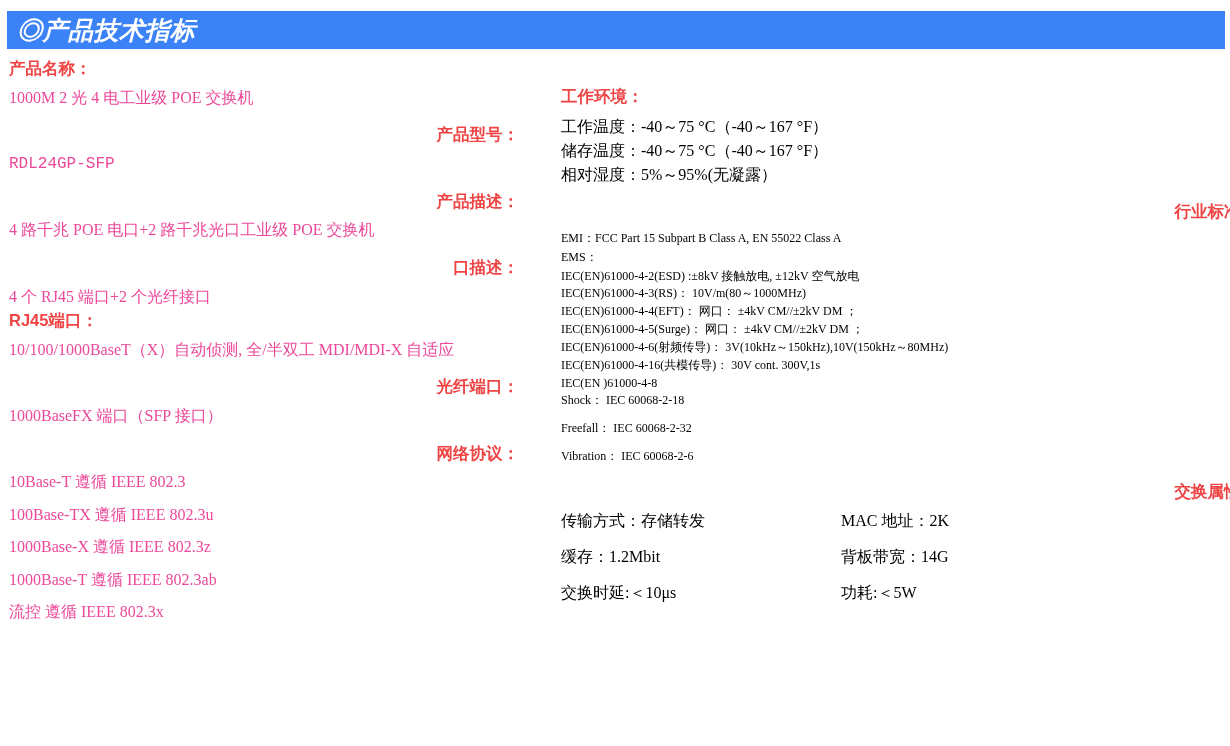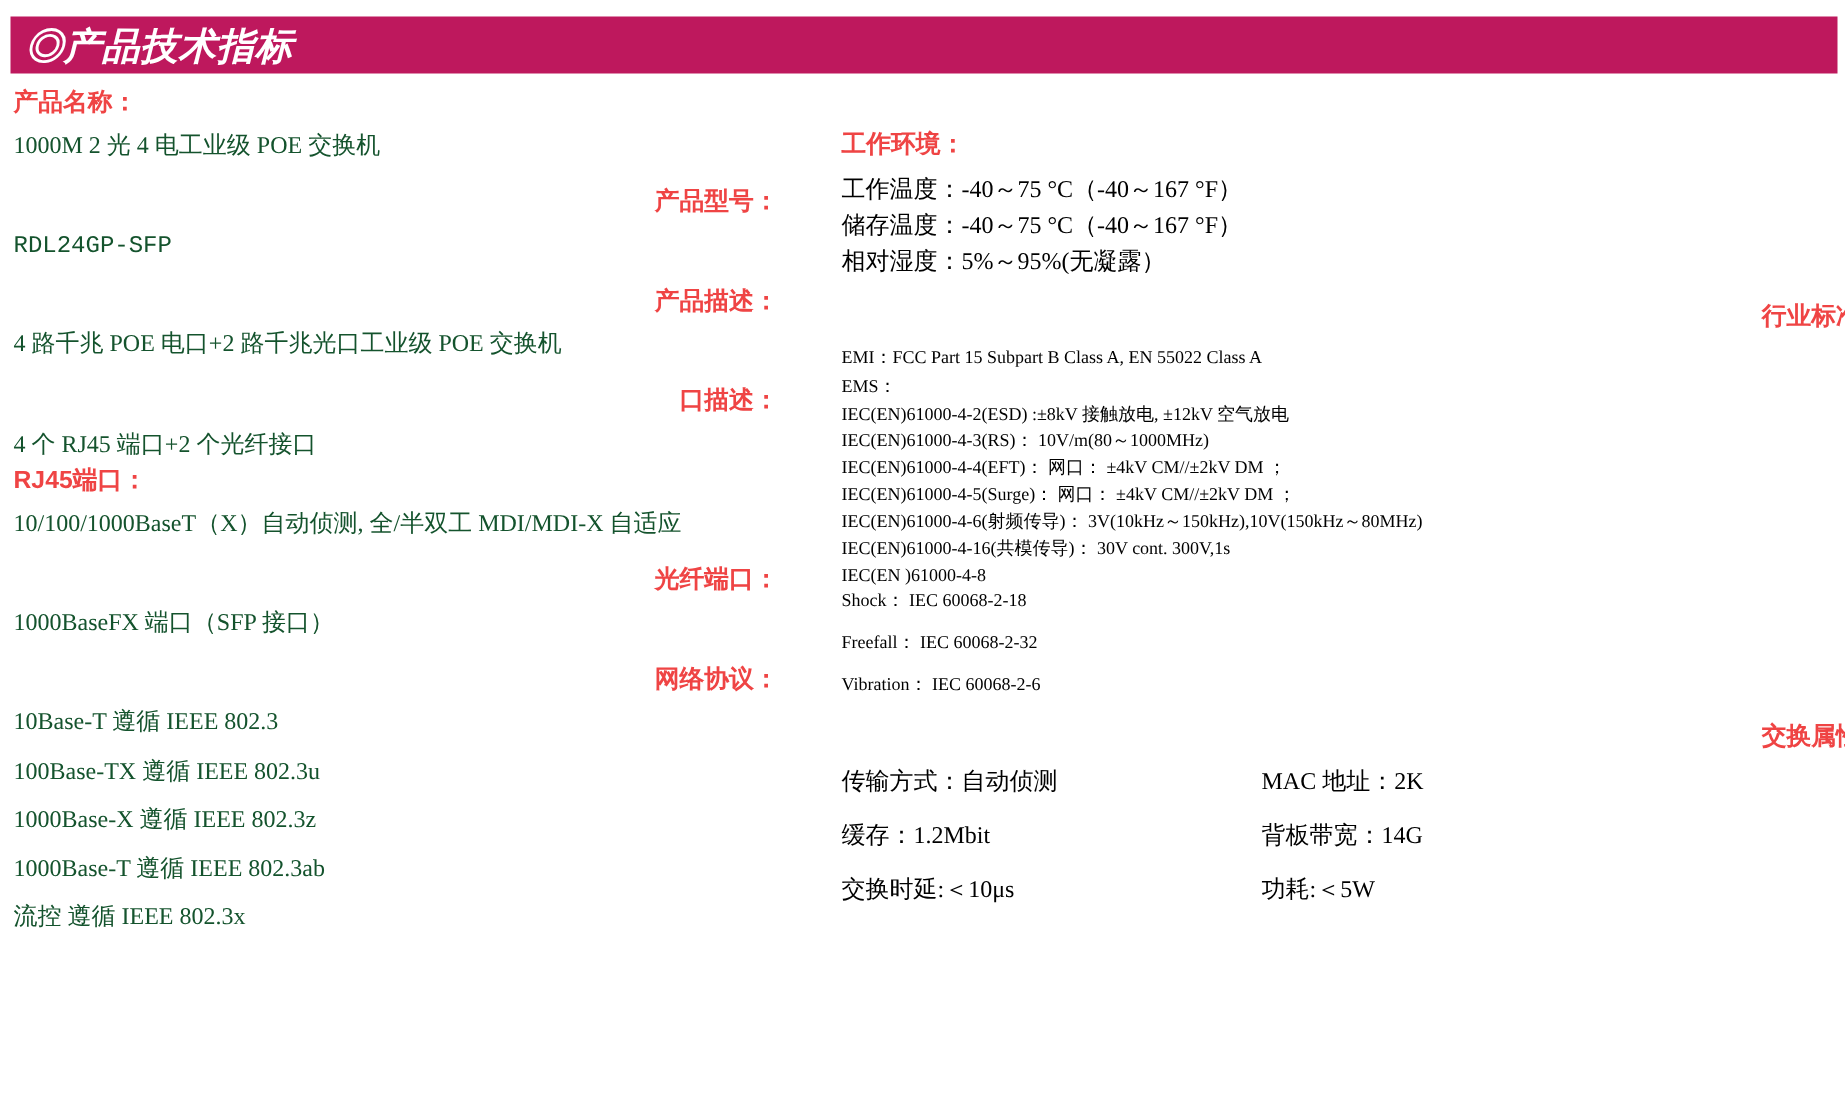--- a/index.html
+++ b/index.html
@@ -21,21 +21,21 @@
     box-sizing: border-box;
     border: 1px solid #ffffff;
   }
   
   .header-bar {
     position: absolute;
     left: 6px;
     top: 10px;
     width: 1218px;
     height: 38px;
-    background: #be185d;
+    background: #3b82f6;
     display: flex;
     align-items: center;
     box-sizing: border-box;
   }
   .header-title {
     color: #ffffff;
     font-size: 25px;
     font-weight: bold;
     font-style: italic;
     letter-spacing: 0.5px;
@@ -67,21 +67,21 @@
     white-space: nowrap;
   }
   .sec-head.spaced {
     margin-top: 17px;
     text-align: right;
   }
   .line {
     font-size: 16px;
     line-height: 1.28;
     margin: 0 0 12px 0;
-    color: #14532d;
+    color: #ec4899;
     white-space: nowrap;
   }
   .line.tight {
     margin-bottom: 4px;
   }
   .mono {
     font-family: "Liberation Mono", "DejaVu Sans Mono", monospace;
   }
   
   .r-line {
@@ -169,21 +169,21 @@
       <div class="r-line sfx wrap">IEC(EN)61000-4-6(射频传导)： 3V(10kHz～150kHz),10V(150kHz～80MHz)</div>
       <div class="r-line sfx">IEC(EN)61000-4-16(共模传导)： 30V cont. 300V,1s</div>
       <div class="r-line sfx gap">IEC(EN )61000-4-8</div>
     </div>
     <div class="r-line sfx gap">Shock： IEC 60068-2-18</div>
     <div class="r-line sfx gap">Freefall： IEC 60068-2-32</div>
     <div class="r-line sfx gap">Vibration： IEC 60068-2-6</div>
 
     <div class="sec-head spaced">交换属性：</div>
     <div class="two-col-table">
-      <div>传输方式：自动侦测</div>
+      <div>传输方式：存储转发</div>
       <div>MAC 地址：2K</div>
       <div>缓存：1.2Mbit</div>
       <div>背板带宽：14G</div>
       <div>交换时延:＜10μs</div>
       <div>功耗:＜5W</div>
     </div>
 
   </div>
 
 </div>

